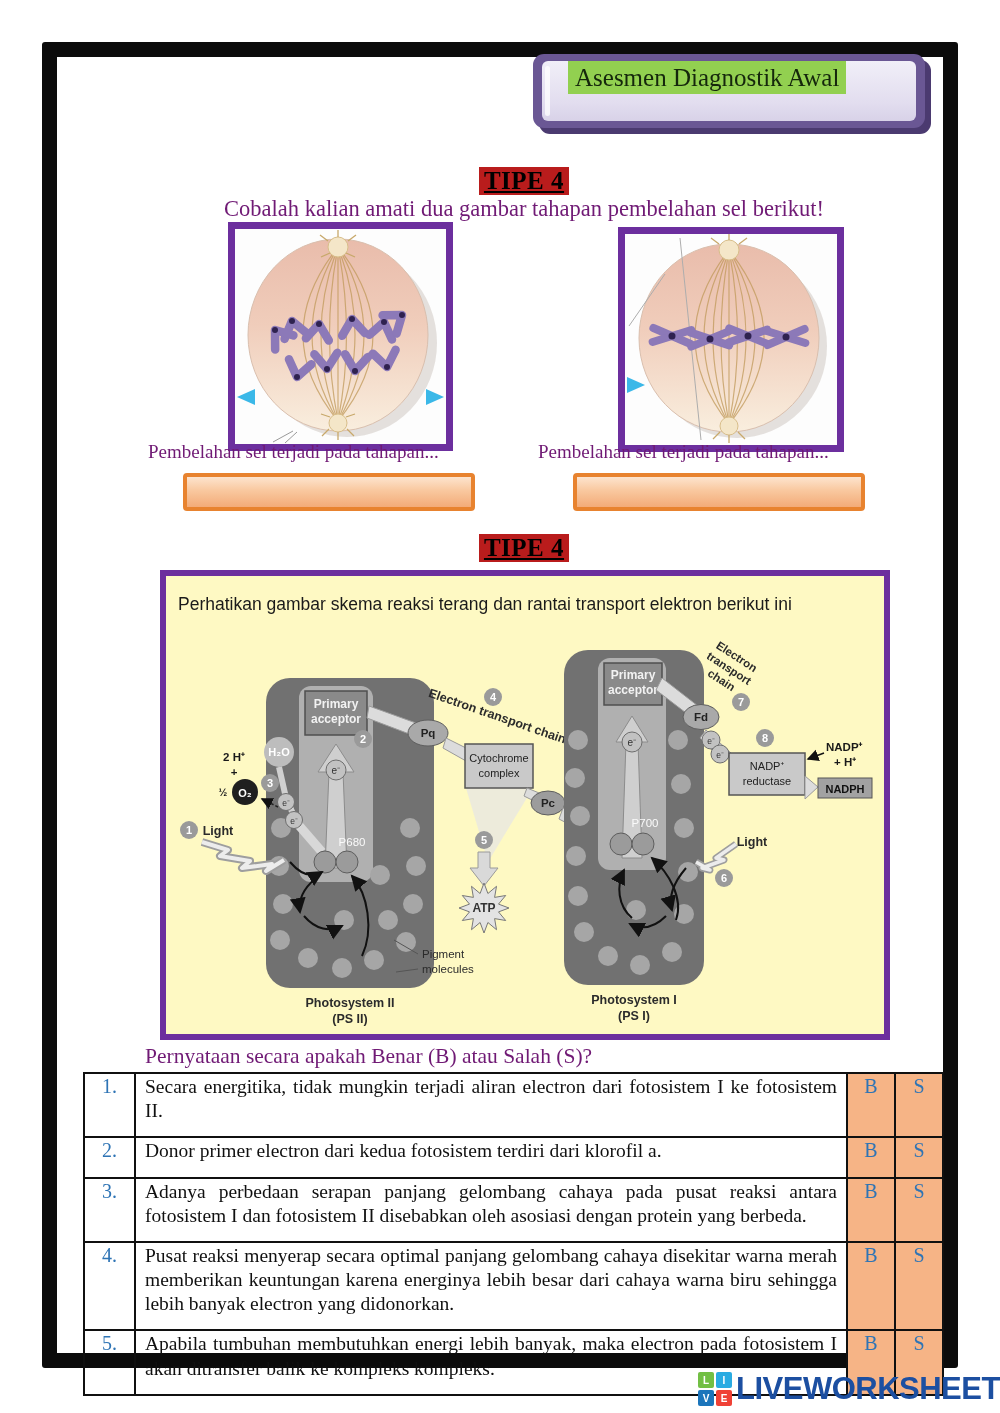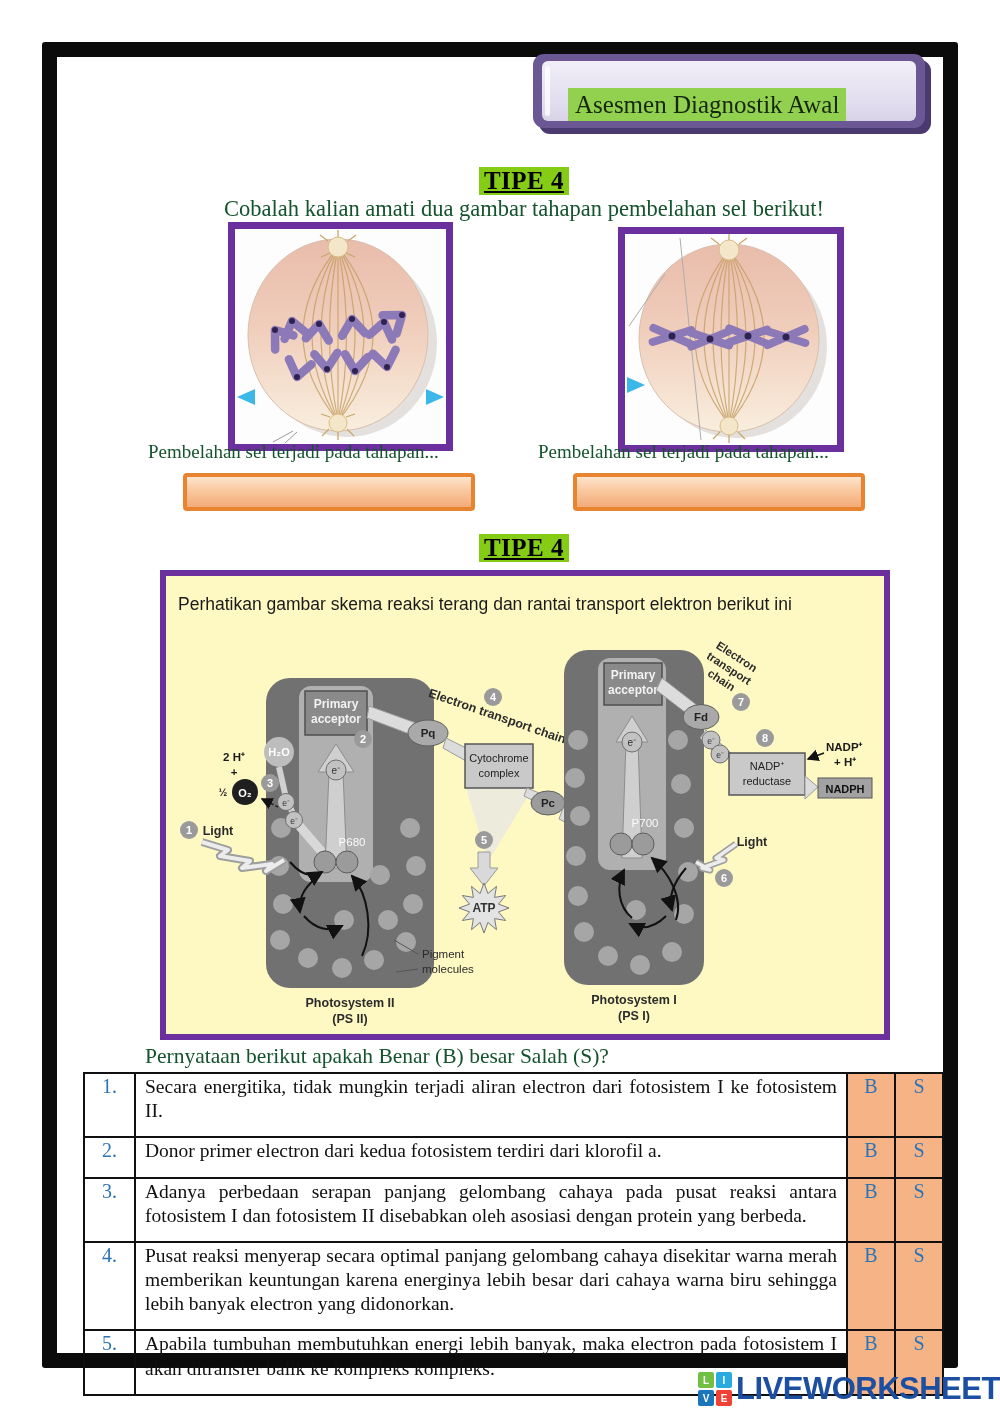--- a/index.html
+++ b/index.html
@@ -13,35 +13,35 @@
   }
   
   .header-box{
     position:absolute;left:533px;top:54px;width:392px;height:74px;
     background:#6A5794;border-radius:11px;z-index:5;
     box-shadow:6px 6px 0 #4b3a70;
   }
   .header-inner{
     position:absolute;left:9px;top:7px;right:9px;bottom:7px;
     background:linear-gradient(180deg,#F1EFF8 0%,#E2DDEF 70%,#D8D2E8 100%);
-    border-radius:6px;display:flex;align-items:flex-end;padding-left:26px;box-sizing:border-box;
+    border-radius:6px;display:flex;align-items:flex-start;padding-left:26px;box-sizing:border-box;
   }
   .header-accent{
     position:absolute;left:12px;top:12px;width:5px;bottom:12px;
     background:rgba(255,255,255,.75);border-radius:3px;
   }
   .header-title{
     background:#92D050;color:#15270c;font-size:25px;padding:1px 7px;line-height:1.25;
   }
   .center-line{position:absolute;left:48px;width:952px;text-align:center;z-index:4;}
   .tipe{
-    display:inline-block;background:#84cc16;color:#000;font-weight:bold;
+    display:inline-block;background:#b91c1c;color:#000;font-weight:bold;
     font-size:25px;text-decoration:underline;padding:0 5px;letter-spacing:.5px;
   }
-  .blue-text{color:#14532d;}
+  .blue-text{color:#701a75;}
   .instruction{font-size:22.5px;}
   .cell-img{
     position:absolute;border:7px solid #6C2F9E;background:#fdfdfd;z-index:4;box-sizing:content-box;
   }
   .caption{position:absolute;text-align:left;font-size:19px;z-index:4;}
   .answer-box{
     position:absolute;width:292px;height:38px;box-sizing:border-box;z-index:4;
     border:4px solid #E8832F;border-radius:4px;
     background:linear-gradient(180deg,#FDE4CE 0%,#F9C89F 45%,#F3AB78 100%);
     font-size:20px;color:#333;padding:4px 8px;cursor:text;
@@ -414,21 +414,21 @@
       <path d="M658,133 L642,139" stroke="#111" stroke-width="1.5" marker-end="url(#ab)"></path>
       <text x="660" y="131" font-size="11.5" font-weight="bold" fill="#1a1a1a">NADP⁺</text>
       <text x="668" y="146" font-size="11.5" font-weight="bold" fill="#1a1a1a">+ H⁺</text>
       <polygon points="639,156 652,167 639,179" fill="#DCDCDC" stroke="#9A9A9A"></polygon>
       <rect x="652" y="158" width="54" height="20" fill="#A2A2A2" stroke="#565656"></rect>
       <text x="679" y="172.5" text-anchor="middle" font-size="11" font-weight="bold" fill="#111">NADPH</text>
     </g>
   </svg>
 </div>
 
-<div class="question-line blue-text">Pernyataan berikut apakah Benar (B) besar Salah (S)?</div>
+<div class="question-line blue-text">Pernyataan secara apakah Benar (B) atau Salah (S)?</div>
 
 <table class="quiz">
   <tbody>
     <tr>
       <td class="qno">1.</td>
       <td class="qstmt">Secara energitika, tidak mungkin terjadi aliran electron dari fotosistem I ke fotosistem II.</td>
       <td class="qbs">B</td>
       <td class="qbs">S</td>
     </tr>
     <tr>

